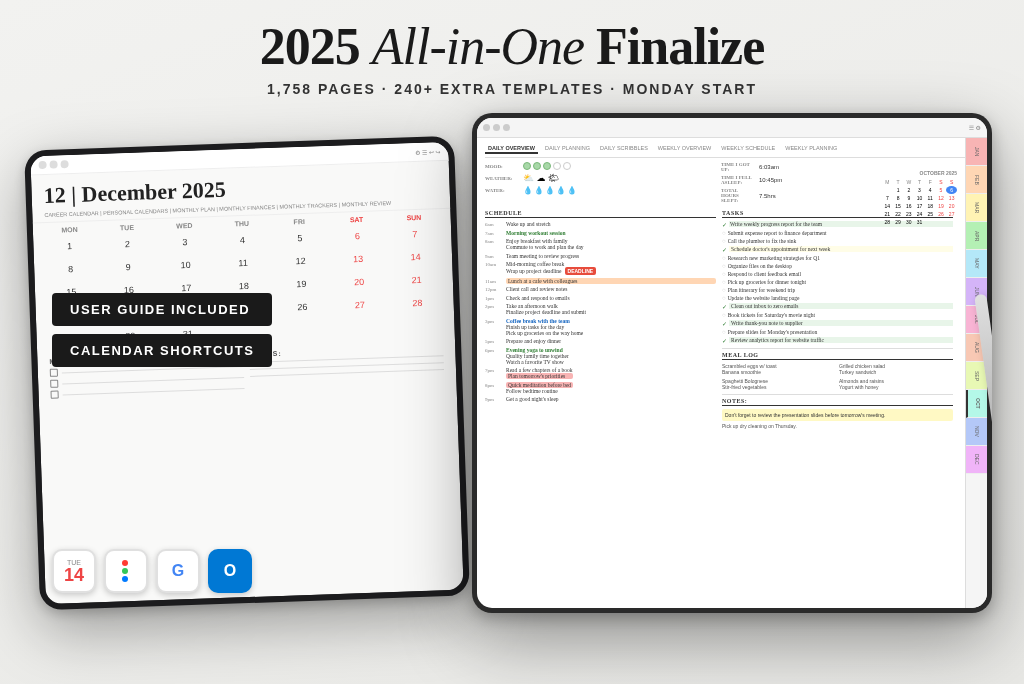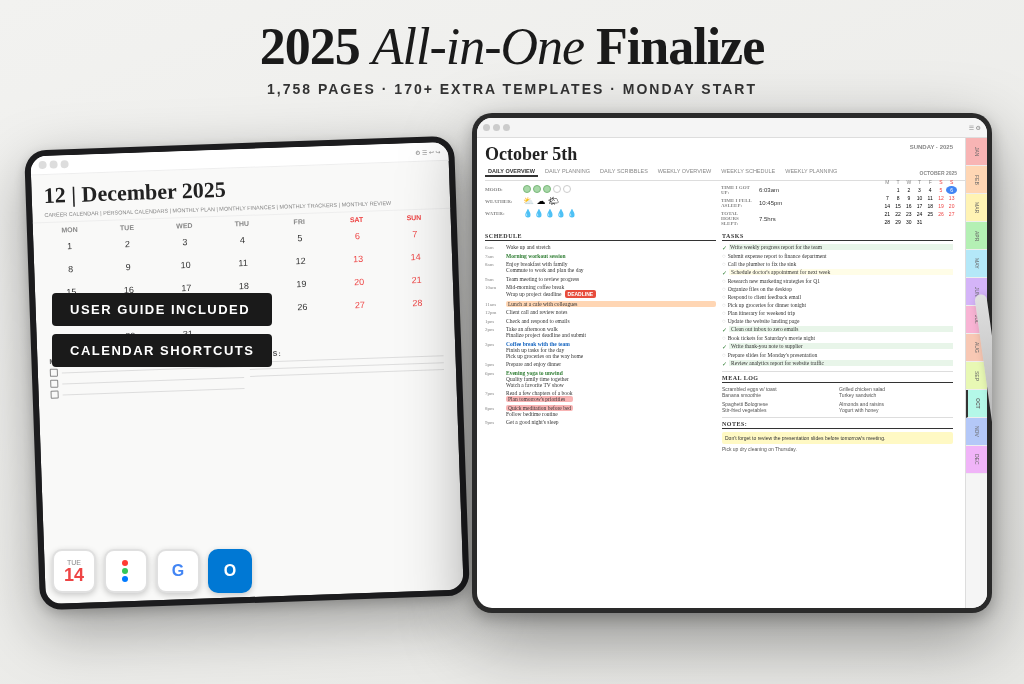--- a/index.html
+++ b/index.html
@@ -480,21 +480,21 @@
   </style>
 </head>
 <body>
 
 <div class="page-wrapper">
 
   <div class="header">
     <div class="main-title">
       <span class="serif-bold">2025 </span><span class="italic-light">All-in-One</span><span class="serif-bold"> Finalize</span>
     </div>
-    <div class="subtitle">1,758 PAGES  ·  170+ EXTRA TEMPLATES  ·  MONDAY START</div>
+    <div class="subtitle">1,758 PAGES  ·  240+ EXTRA TEMPLATES  ·  MONDAY START</div>
   </div>
 
   <div class="devices-container">
 
     <div class="tablet-left">
       <div class="tablet-left-inner">
         <div class="tablet-left-screen">
 
           <div class="tl-topbar">
             <div class="tl-topbar-icon"></div>
@@ -644,26 +644,20 @@
           <div class="tr-side-tab jul">JUL</div>
           <div class="tr-side-tab aug">AUG</div>
           <div class="tr-side-tab sep">SEP</div>
           <div class="tr-side-tab oct" style="font-weight:700;border-left:2px solid #333;">OCT</div>
           <div class="tr-side-tab nov">NOV</div>
           <div class="tr-side-tab dec">DEC</div>
         </div>
 
         <div class="tr-main">
 
-          <div style="display:flex;justify-content:space-between;align-items:flex-start;margin-right:26px;">
-            <div>
-              <div class="tr-date-header">October 5th</div>
-            </div>
-            <div style="font-size:6px;font-family:Arial;color:#888;font-weight:700;">SUNDAY · 2025</div>
-          </div>
 
           <div class="tr-tabs-row">
             <div class="tr-tab active">DAILY OVERVIEW</div>
             <div class="tr-tab">DAILY PLANNING</div>
             <div class="tr-tab">DAILY SCRIBBLES</div>
             <div class="tr-tab">WEEKLY OVERVIEW</div>
             <div class="tr-tab">WEEKLY SCHEDULE</div>
             <div class="tr-tab">WEEKLY PLANNING</div>
           </div>
 

